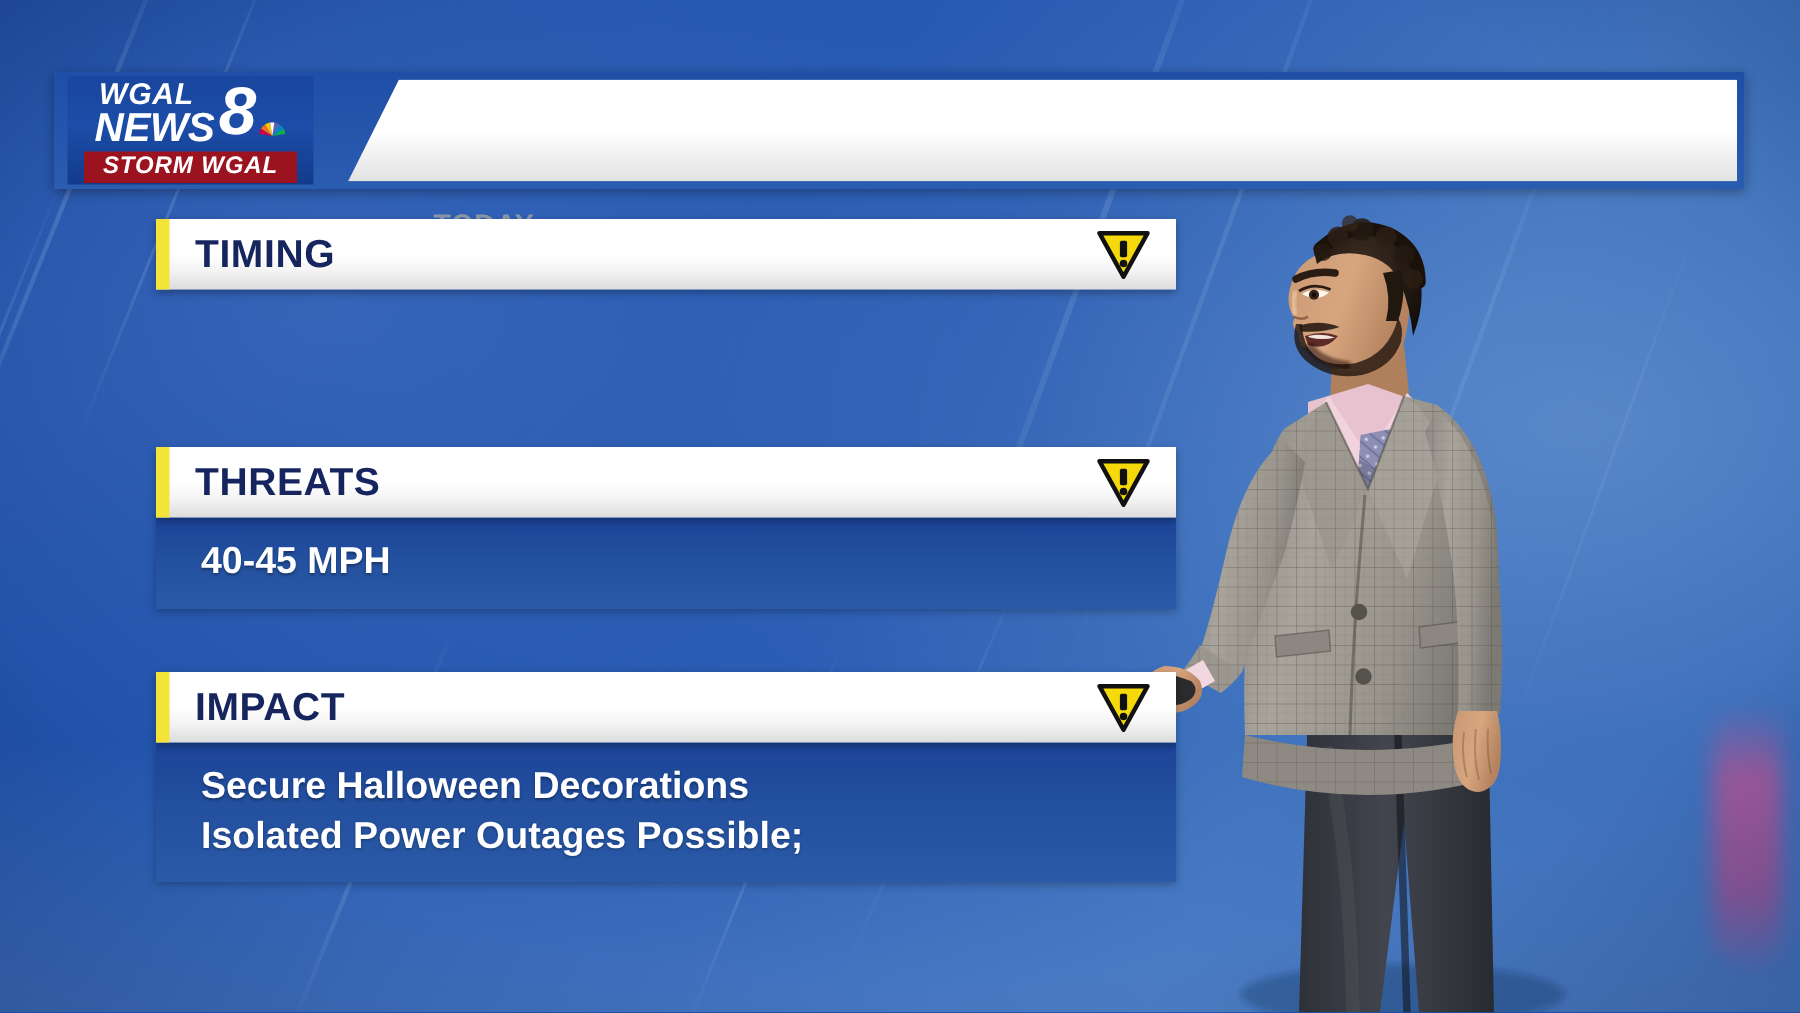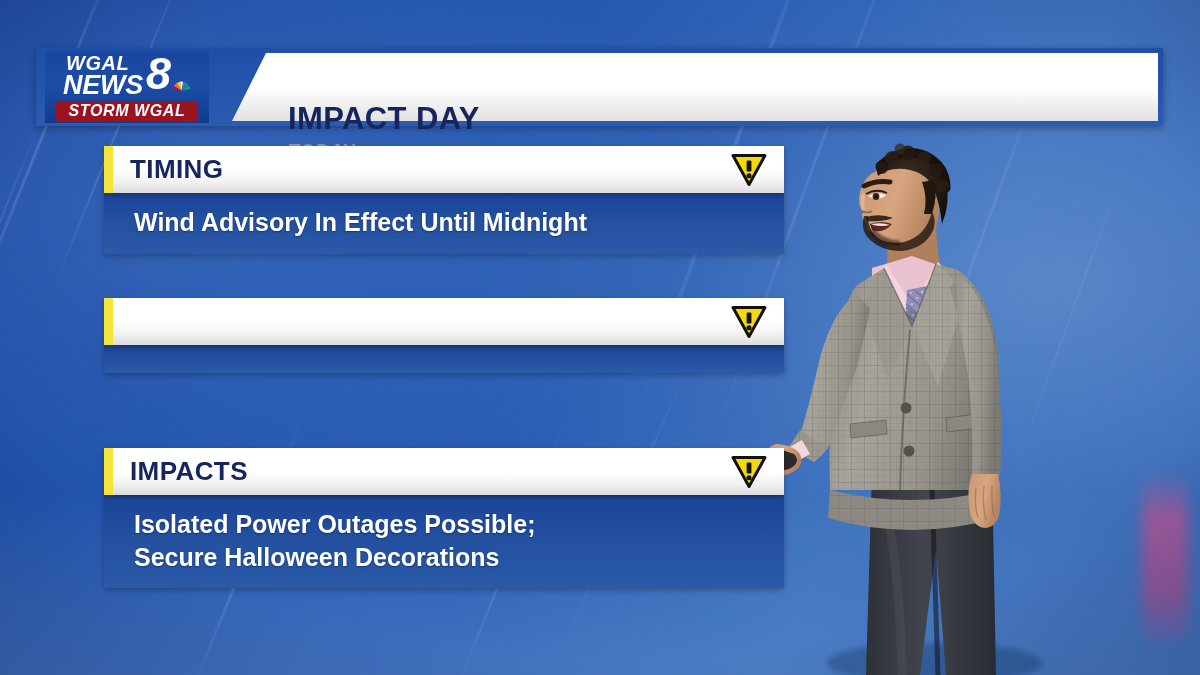--- a/index.html
+++ b/index.html
@@ -332,59 +332,57 @@
           <path d="M0 0 L3 -19 A19 19 0 0 1 10.5 -16 Z" fill="#6460aa"></path>
           <path d="M0 0 L10.5 -16 A19 19 0 0 1 16 -10.2 Z" fill="#0089d0"></path>
           <path d="M0 0 L16 -10.2 A19 19 0 0 1 18.6 -3.4 Z" fill="#0db14b"></path>
           <path d="M0 0 L-3 -19 A19 19 0 0 1 3 -19 Z" fill="#ffffff"></path>
         </g>
       </svg>
     </div>
     <div class="logo-storm">STORM WGAL</div>
   </div>
 
-  <div id="header-title">IMPACT DAY</div>
   <div id="header-sub">TODAY</div>
 </div>
 
 <div class="section" style="top:146px; width:680px;">
   <div class="sec-head">
     <div class="accent"></div>
     <div class="sec-title">TIMING</div>
     <svg class="warn" width="36" height="33" viewBox="0 0 36 33">
       <path d="M2 2 H34 L18 31 Z" fill="#f5d90a" stroke="#111111" stroke-width="3" stroke-linejoin="round"></path>
       <rect x="15.6" y="7" width="4.8" height="11" rx="1.2" fill="#111111"></rect>
       <circle cx="18" cy="22.2" r="2.5" fill="#111111"></circle>
     </svg>
   </div>
-  <div class="sec-body" style="width:680px;">
-    <p>Wind Advisory In Effect Until Midnight</p>
-  </div>
 </div>
 
 <div class="section" style="top:298px; width:680px;">
   <div class="sec-head">
     <div class="accent"></div>
+    <div class="sec-title">THREATS</div>
     <svg class="warn" width="36" height="33" viewBox="0 0 36 33">
       <path d="M2 2 H34 L18 31 Z" fill="#f5d90a" stroke="#111111" stroke-width="3" stroke-linejoin="round"></path>
       <rect x="15.6" y="7" width="4.8" height="11" rx="1.2" fill="#111111"></rect>
       <circle cx="18" cy="22.2" r="2.5" fill="#111111"></circle>
     </svg>
   </div>
   <div class="sec-body" style="width:680px;">
+    <p>40-45 MPH</p>
   </div>
 </div>
 
 <div class="section" style="top:448px; width:680px;">
   <div class="sec-head">
     <div class="accent"></div>
-    <div class="sec-title">IMPACTS</div>
+    <div class="sec-title">IMPACT</div>
     <svg class="warn" width="36" height="33" viewBox="0 0 36 33">
       <path d="M2 2 H34 L18 31 Z" fill="#f5d90a" stroke="#111111" stroke-width="3" stroke-linejoin="round"></path>
       <rect x="15.6" y="7" width="4.8" height="11" rx="1.2" fill="#111111"></rect>
       <circle cx="18" cy="22.2" r="2.5" fill="#111111"></circle>
     </svg>
   </div>
   <div class="sec-body" style="width:680px;">
+    <p>Secure Halloween Decorations</p>
     <p>Isolated Power Outages Possible;</p>
-    <p>Secure Halloween Decorations</p>
   </div>
 </div>
 
 </body></html>

